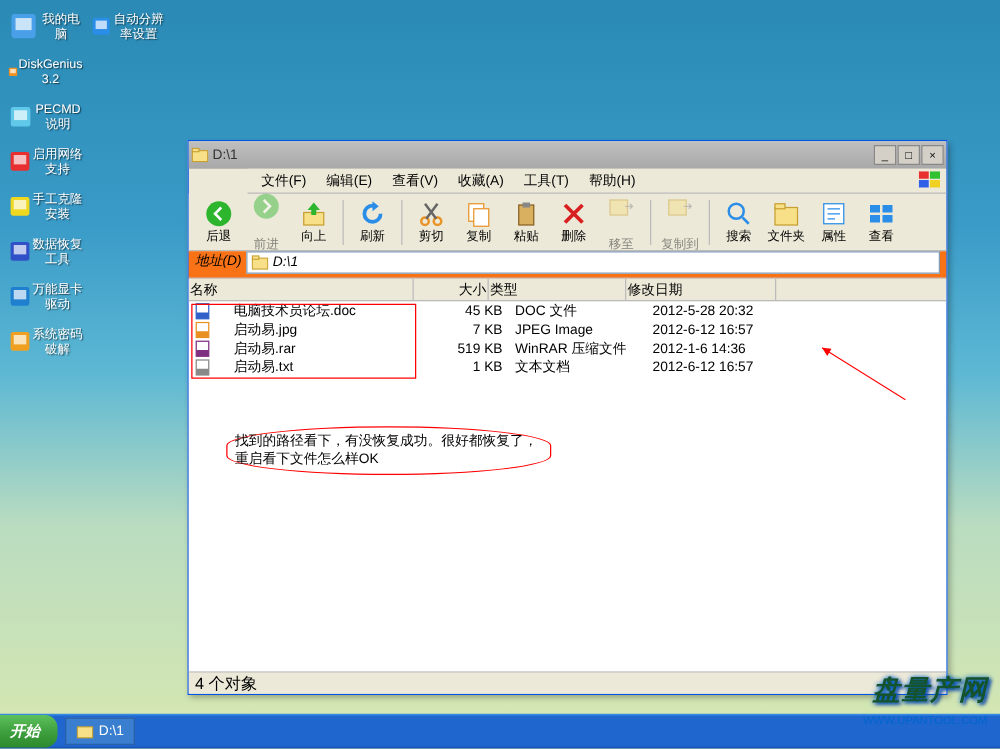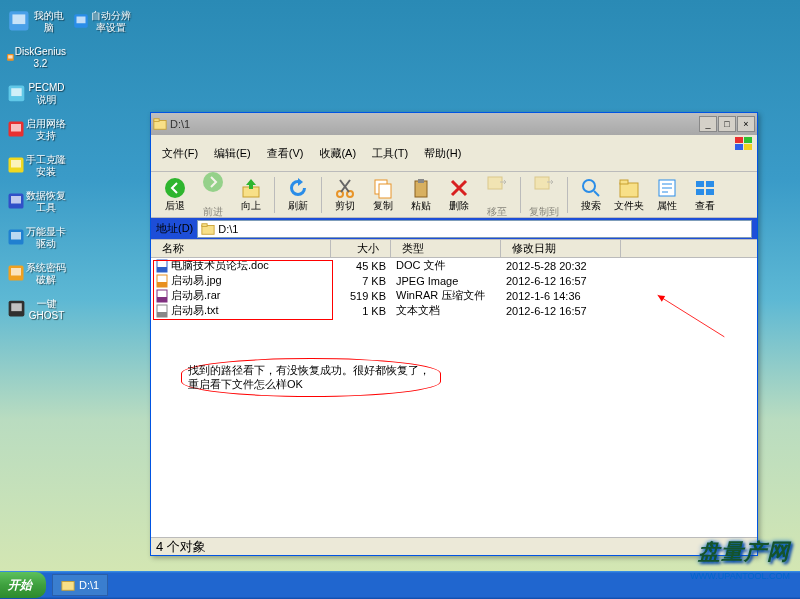--- a/index.html
+++ b/index.html
@@ -12,46 +12,46 @@
 .dicon .lbl { color: #fff; font-size: 10px; text-align: center; line-height: 1.2; text-shadow: 1px 1px 1px rgba(0,0,0,.6); margin-top: 2px; }
 .col2 { position: absolute; left: 66px; top: 0; }
 
 
 .win { position: absolute; left: 150px; top: 112px; width: 608px; height: 444px; background: #ece9d8; border: 1px solid #0054e3; box-shadow: 2px 2px 5px rgba(0,0,0,.3); display: flex; flex-direction: column; }
 .titlebar { height: 22px; background: linear-gradient(180deg, #bfbfbf 0%, #a8a8a8 100%); display: flex; align-items: center; padding: 0 2px; font-size: 11px; }
 .titlebar .fico { width: 14px; height: 14px; margin-right: 3px; }
 .titlebar .ttl { flex: 1; color: #333; }
 .titlebar .wbtn { width: 18px; height: 16px; background: #d4d0c8; border: 1px solid #888; margin-left: 1px; font-size: 9px; display: flex; align-items: center; justify-content: center; cursor: pointer; }
 
-.menubar { height: 37px; background: #ece9d8; display: flex; align-items: center; padding: 0 3px; font-size: 11px; border-bottom: 1px solid #bbb; position: relative; }
+.menubar { height: 20px; background: #ece9d8; display: flex; align-items: center; padding: 0 3px; font-size: 11px; border-bottom: 1px solid #bbb; position: relative; margin-left: 47px; }
 .menubar .mi { padding: 0 8px; cursor: pointer; }
 .menubar .winflag { position: absolute; right: 4px; top: 2px; width: 18px; height: 14px; }
 
 .toolbar { height: 46px; background: #ece9d8; border-bottom: 1px solid #bbb; display: flex; align-items: center; padding: 0 6px; gap: 2px; }
 .tbtn { width: 36px; display: flex; flex-direction: column; align-items: center; cursor: pointer; font-size: 10px; }
 .tbtn .tico { width: 22px; height: 22px; display: flex; align-items: center; justify-content: center; font-size: 18px; }
 .tbtn.disabled { opacity: .45; cursor: default; gap: 12px; }
 .tsep { width: 1px; height: 36px; background: #bbb; margin: 0 3px; }
 
-.addrbar { height: 22px; background: #1d4ed8; border-bottom: 1px solid #bbb; display: flex; align-items: center; padding: 0 5px; font-size: 11px; }
+.addrbar { height: 22px; background: #f97316; border-bottom: 1px solid #bbb; display: flex; align-items: flex-start; padding: 0 5px; font-size: 11px; font-style: italic; }
 .addrbar .albl { margin-right: 4px; }
 .addrbar .abox { flex: 1; background: #fff; border: 1px solid #7f9db9; height: 18px; display: flex; align-items: center; padding: 0 3px; }
 
 .content { flex: 1; background: #fff; overflow: hidden; position: relative; }
 .hdr { height: 18px; background: #ece9d8; border-bottom: 1px solid #bbb; display: flex; font-size: 11px; }
-.hcol { border-right: 1px solid #bbb; padding: 1px 11px; display: flex; align-items: center; cursor: pointer; }
+.hcol { border-right: 1px solid #bbb; padding: 1px 1px; display: flex; align-items: center; cursor: pointer; }
 .hcol.name { width: 180px; }
 .hcol.size { width: 60px; justify-content: flex-end; }
 .hcol.type { width: 110px; }
 .hcol.date { width: 120px; }
 
 .files { position: relative; }
 .frow { display: flex; font-size: 11px; height: 15px; align-items: center; cursor: pointer; }
 .frow .fico { width: 14px; height: 13px; margin: 0 2px 0 4px; }
-.frow .fn { width: 160px; white-space: nowrap; overflow: hidden; }
+.frow .fn { width: 160px; white-space: nowrap; overflow: hidden; margin-left: 16px; }
 .frow .fs { width: 60px; text-align: right; padding-right: 5px; }
 .frow .ft { width: 110px; padding-left: 5px; }
 .frow .fd { width: 120px; padding-left: 5px; }
 
 .redbox1 { position: absolute; left: 2px; top: 2px; width: 180px; height: 60px; border: 1px solid red; pointer-events: none; }
 .arrow { position: absolute; left: 495px; top: 33px; width: 90px; height: 50px; pointer-events: none; }
 .note { position: absolute; left: 30px; top: 100px; width: 260px; padding: 4px 6px; border: 1px solid red; border-radius: 50%/40%; font-size: 11px; line-height: 1.3; }
 
 .status { height: 18px; background: #ece9d8; border-top: 1px solid #bbb; font-size: 13px; display: flex; align-items: center; padding: 0 5px; }
 
@@ -135,29 +135,20 @@
         <div class="lbl">万能显卡驱动</div>
       </div>
       <div class="dicon">
         <div class="ico">
           <svg viewBox="0 0 32 32">
             <rect x="4" y="4" width="24" height="24" rx="3" fill="#f0a020"></rect>
             <rect x="8" y="8" width="16" height="12" fill="#fff" opacity=".7"></rect>
           </svg>
         </div>
         <div class="lbl">系统密码破解</div>
-      </div>
-      <div class="dicon">
-        <div class="ico">
-          <svg viewBox="0 0 32 32">
-            <rect x="4" y="4" width="24" height="24" rx="3" fill="#303030"></rect>
-            <rect x="8" y="8" width="16" height="12" fill="#fff" opacity=".7"></rect>
-          </svg>
-        </div>
-        <div class="lbl">一键GHOST</div>
       </div>
     </div>
   <div id="dcol2" class="col2">
       <div class="dicon">
         <div class="ico">
           <svg viewBox="0 0 32 32">
             <rect x="4" y="4" width="24" height="24" rx="3" fill="#2a8de8"></rect>
             <rect x="8" y="8" width="16" height="12" fill="#fff" opacity=".7"></rect>
           </svg>
         </div>

